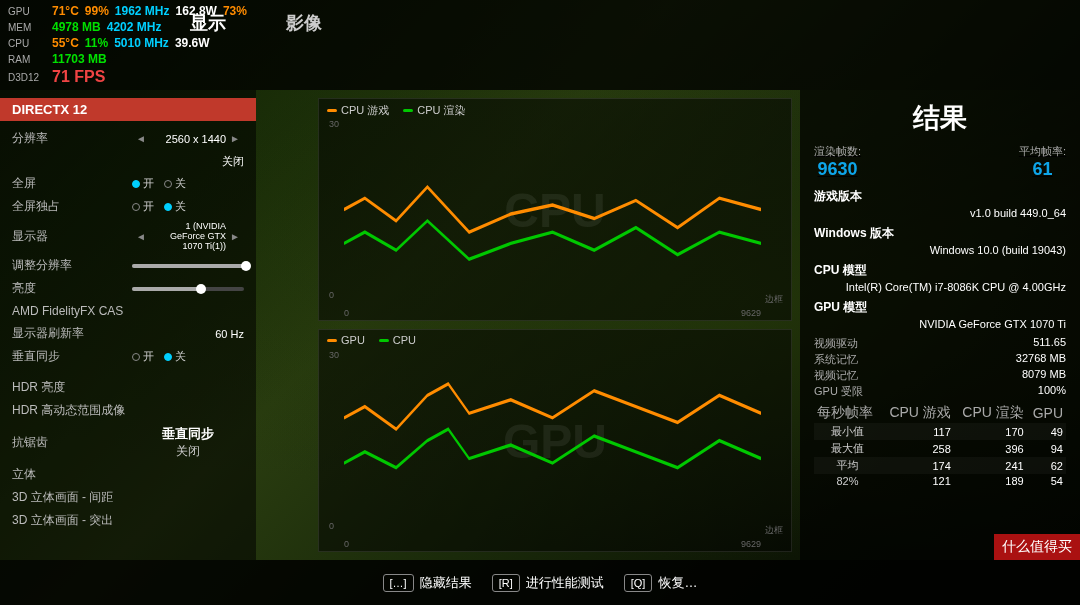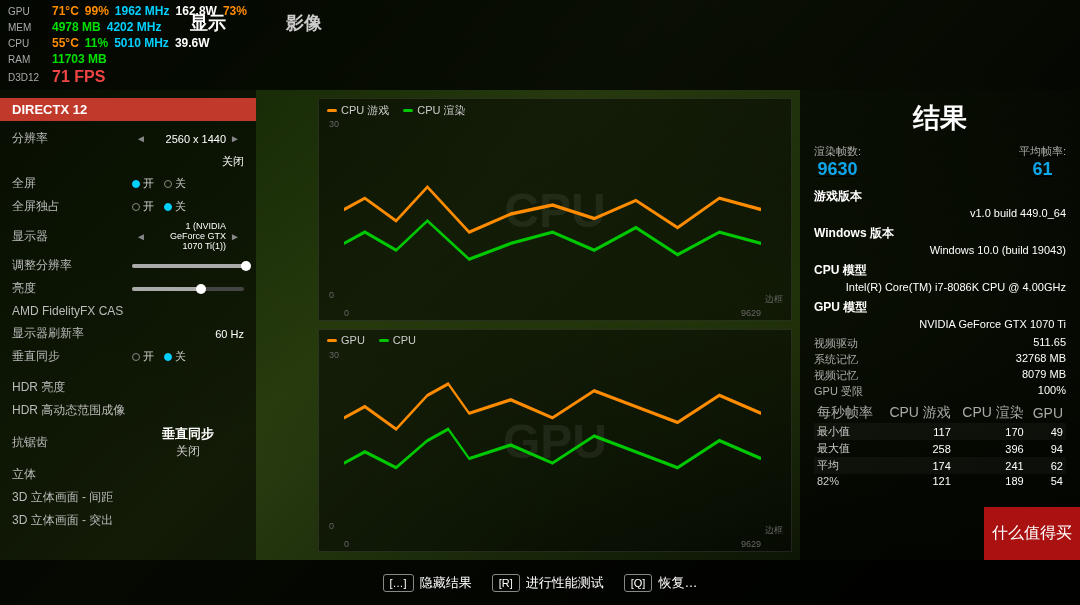--- a/index.html
+++ b/index.html
@@ -154,21 +154,21 @@
     .info-section { margin-bottom: 6px; }
     .info-row { display: flex; justify-content: space-between; font-size: 11px; margin-bottom: 1px; }
     .info-key { color: #aaa; }
     .info-val { color: #fff; text-align: right; font-size: 11px; }
     .info-heading { color: #fff; font-size: 12px; font-weight: bold; margin-bottom: 2px; margin-top: 4px; }
 
     .perf-table { width: 100%; border-collapse: collapse; font-size: 11px; margin-top: 4px; }
     .perf-table th { color: #aaa; text-align: right; font-weight: normal; padding: 1px 3px; font-size: 14px; }
     .perf-table th:first-child { text-align: left; }
     .perf-table td { color: #fff; text-align: right; padding: 1px 3px; }
-    .perf-table td:first-child { text-align: left; color: #ccc; }
+    .perf-table td:first-child { text-align: center; color: #ccc; }
     .perf-table tr:nth-child(odd) td { background: rgba(255,255,255,0.04); }
 
     
     .charts-area {
       position: absolute;
       top: 90px;
       left: 310px;
       right: 280px;
       bottom: 45px;
       z-index: 5;
@@ -269,22 +269,22 @@
       border-radius: 3px;
     }
     .bottom-btn span { color: #fff; }
 
     .watermark-overlay {
       position: absolute;
       bottom: 45px;
       right: 0;
       background: rgba(200,20,20,0.85);
       color: #fff;
-      font-size: 16px;
-      padding: 16px 8px;
+      font-size: 14px;
+      padding: 4px 8px;
       z-index: 30;
     }
   </style>
 </head>
 <body>
 
 <div class="bg"></div>
 
 <div class="hud-bar">
   <div class="hud-metrics">

